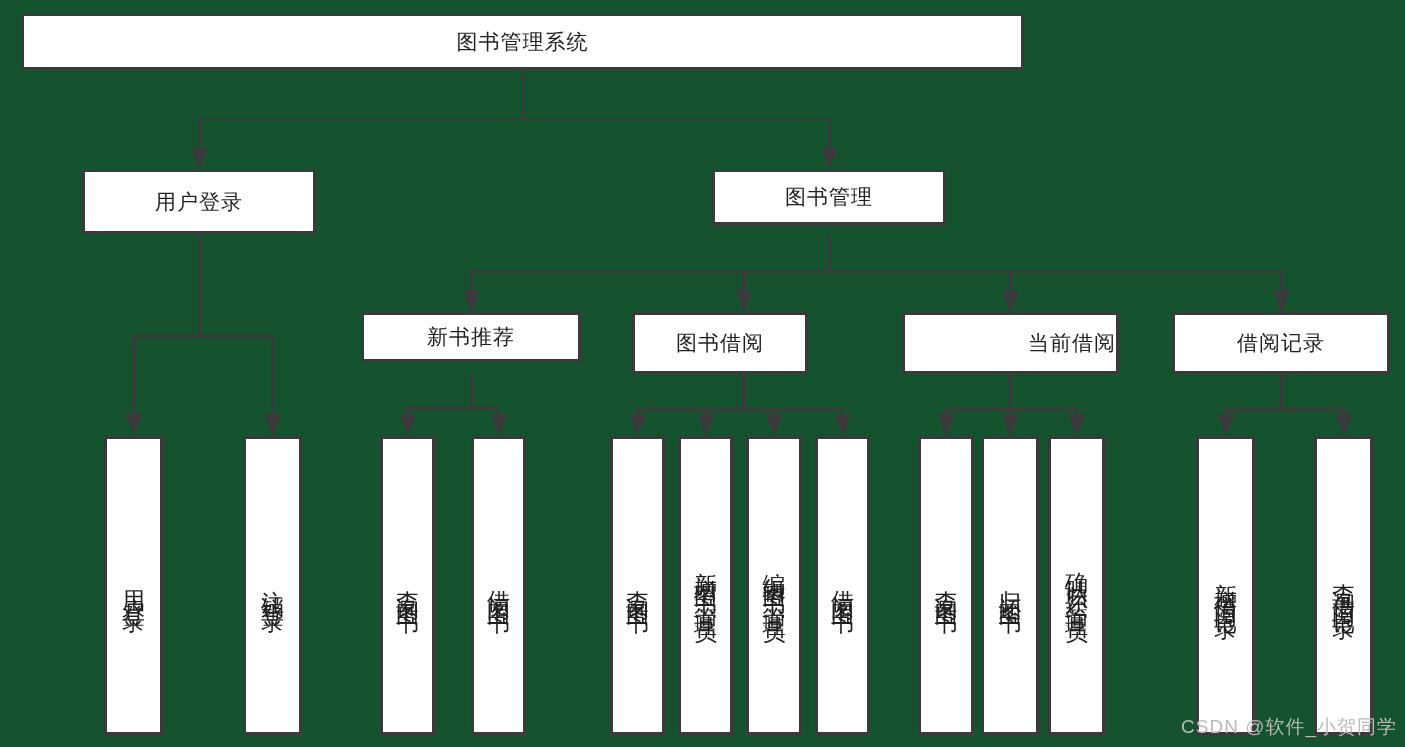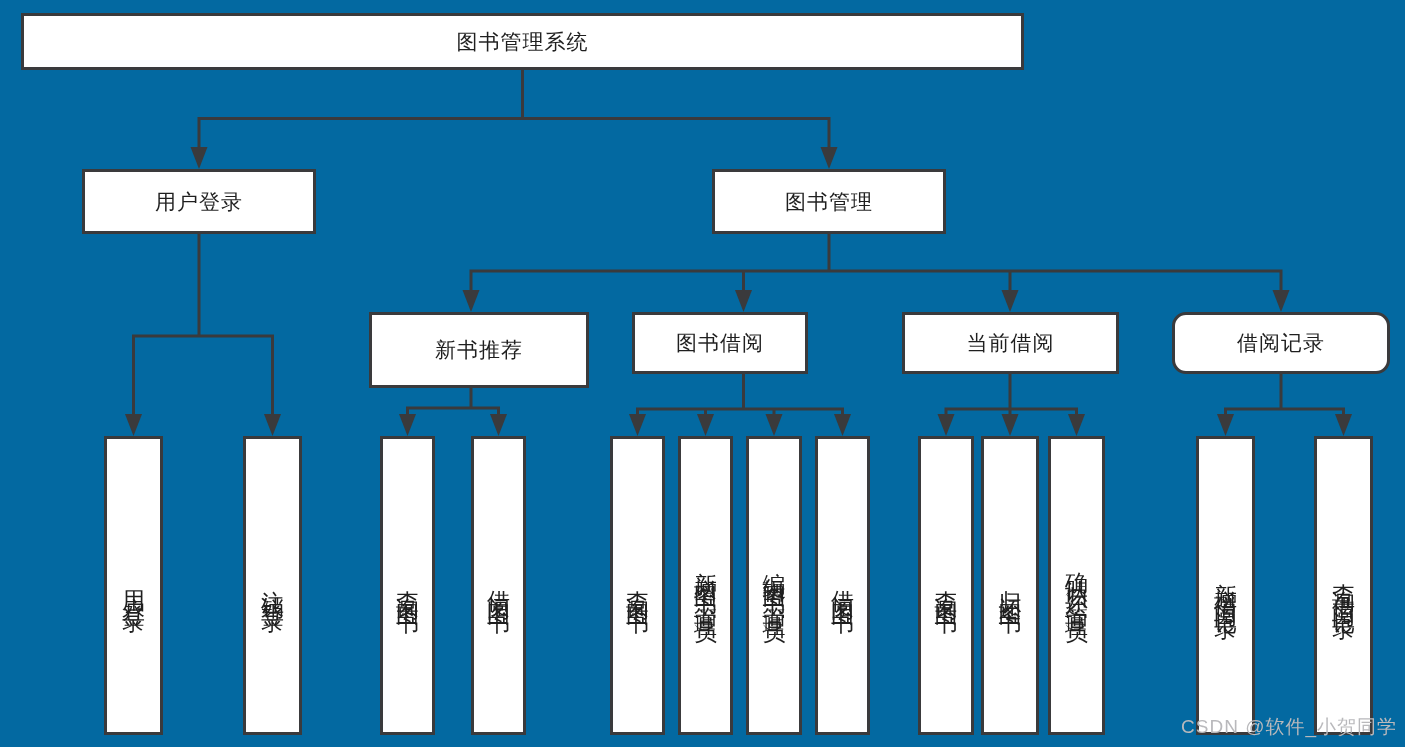--- a/index.html
+++ b/index.html
@@ -1,39 +1,39 @@
 <!DOCTYPE html>
 <html><head>
 <meta charset="utf-8">
 <style>
   html,body{margin:0;padding:0;background:#fff;}
   #canvas{
-    position:relative;width:1405px;height:747px;background:#0369a1;overflow:hidden;
+    position:relative;width:1405px;height:747px;background:#14532d;overflow:hidden;
     font-family:"Liberation Sans","DejaVu Sans",sans-serif;color:#1f1f1f;text-decoration:underline;
   }
   svg.wires{position:absolute;left:0;top:0;pointer-events:none;}
   .node{
     position:absolute;box-sizing:border-box;border:3px solid #3a3a3c;background:#fff;
     display:flex;align-items:center;justify-content:center;
   }
   .hlabel{font-size:21px;letter-spacing:1px;white-space:nowrap;}
   .vnode .vlabel{
     writing-mode:vertical-rl;text-orientation:mixed;
     font-size:23px;letter-spacing:7px;line-height:1;white-space:nowrap;
   }
   
   .b-root{left:21px;top:13px;width:1003px;height:57px;}
   
   .b-user-login{left:82px;top:169px;width:234px;height:65px;}
-  .b-book-mgmt{left:712px;top:169px;width:234px;height:65px;text-align:center;}
+  .b-book-mgmt{left:712px;top:169px;width:234px;height:56px;text-align:center;}
   
-  .b-new-rec{left:361px;top:312px;width:220px;height:76px;margin-left:8px;}
+  .b-new-rec{left:361px;top:312px;width:220px;height:50px;}
   .b-book-borrow{left:632px;top:312px;width:176px;height:62px;}
-  .b-current-borrow{left:902px;top:312px;width:217px;height:62px;}
-  .b-borrow-record{left:1172px;top:312px;width:218px;height:62px;border-radius:14px;}
+  .b-current-borrow{left:902px;top:312px;width:217px;height:62px;justify-content:flex-end;}
+  .b-borrow-record{left:1172px;top:312px;width:218px;height:62px;}
   
   .leaf{top:436px;height:299px;}
   .b-leaf-user-login{left:104px;width:59px;}
   .b-leaf-logout{left:243px;width:59px;}
   .b-leaf-rec-query{left:380px;width:55px;}
   .b-leaf-rec-borrow{left:471px;width:55px;}
   .b-leaf-bb-query{left:610px;width:55px;}
   .b-leaf-bb-add{left:678px;width:55px;}
   .b-leaf-bb-edit{left:746px;width:56px;}
   .b-leaf-bb-borrow{left:815px;width:55px;}

